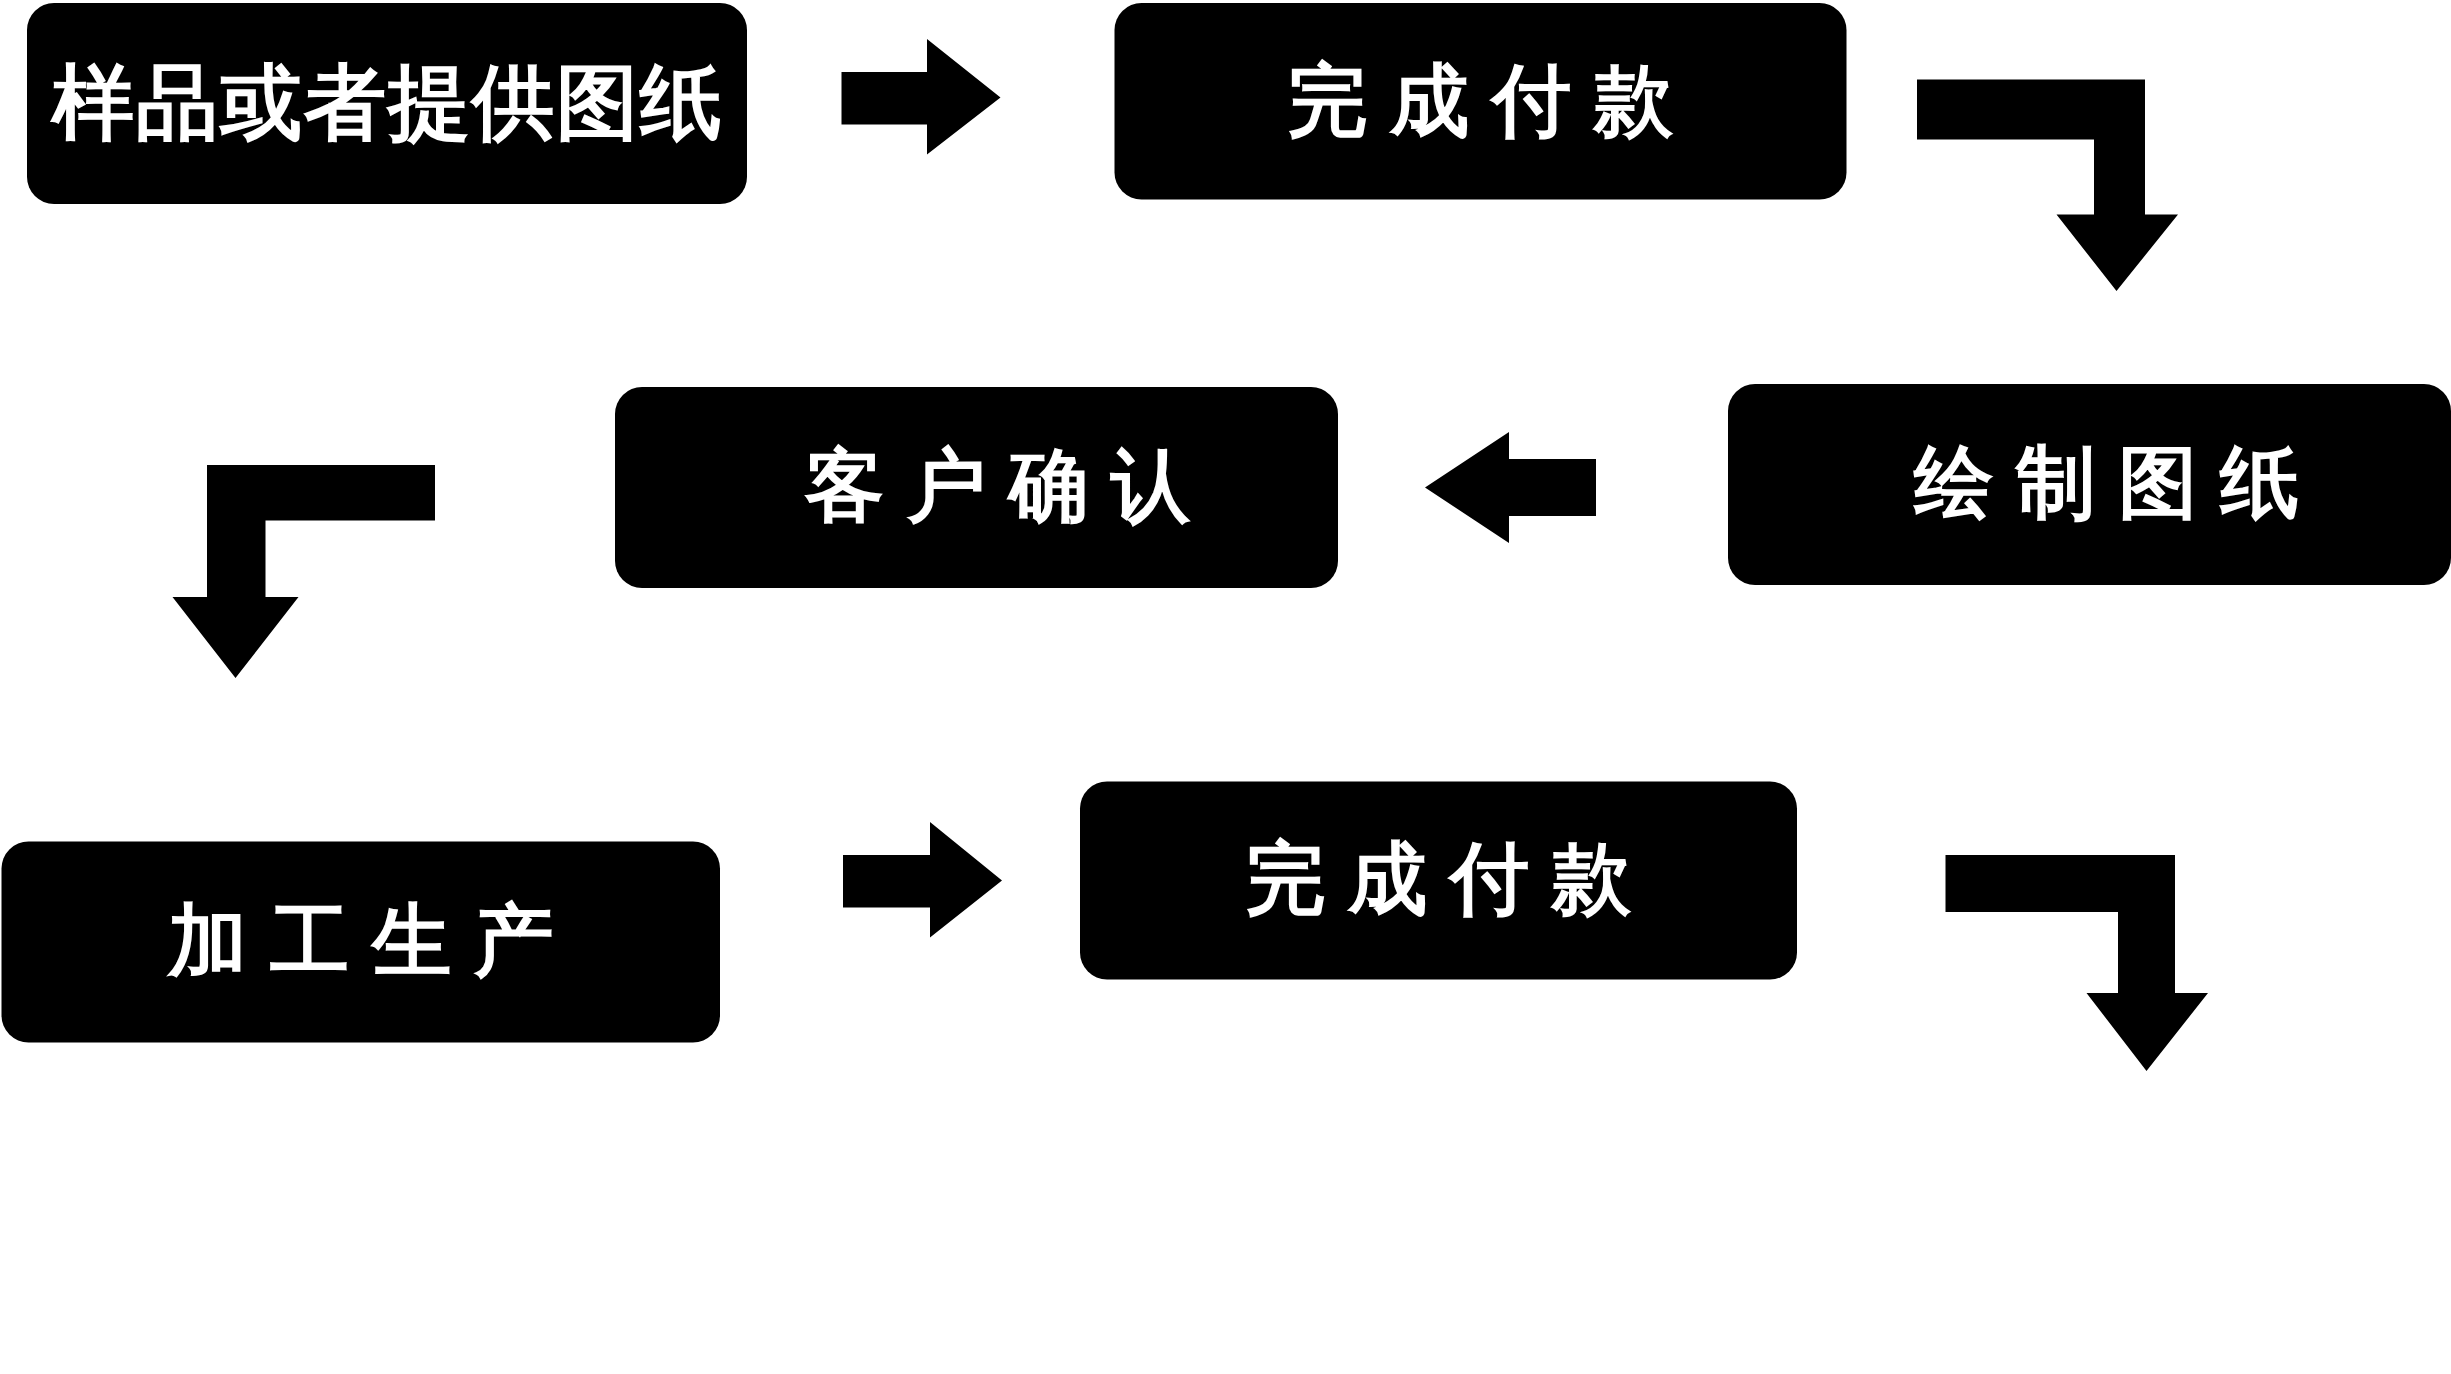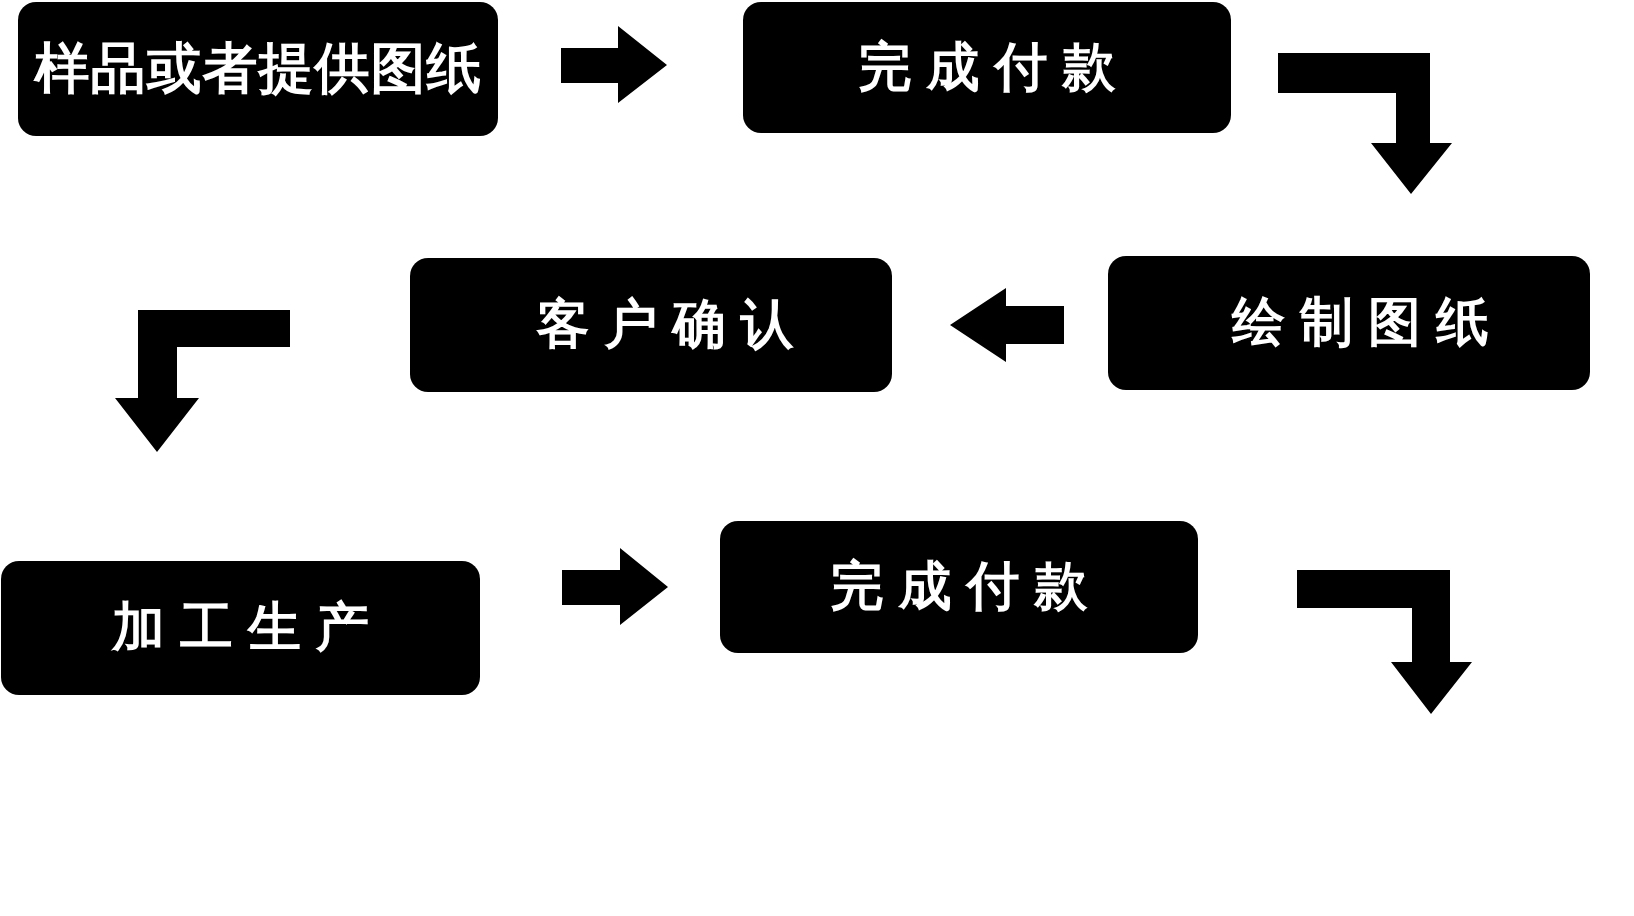--- a/index.html
+++ b/index.html
@@ -21,21 +21,21 @@
     justify-content: center;
     font-weight: 700;
     box-sizing: border-box;
   }
   .node .label { white-space: nowrap; }
   .label-long  { font-size: 55px; letter-spacing: 1px;  padding-left: 1px; }
   .label-four  { font-size: 53px; letter-spacing: 15px; padding-left: 15px; }
   
   .n1 { left: 18px;    top: 2px;   width: 480px; height: 134px; }
   .n2 { left: 743px;  top: 2px;   width: 488px; height: 131px; }
-  .n3 { left: 1108px; top: 256px; width: 482px; height: 134px; padding-left: 23px; }
+  .n3 { left: 1152px; top: 256px; width: 482px; height: 134px; padding-left: 23px; }
   .n4 { left: 410px;  top: 258px; width: 482px; height: 134px; padding-left: 28px; }
   .n5 { left: 1px;    top: 525px; width: 479px; height: 134px; margin-top: 36px; }
   .n6 { left: 720px;  top: 521px; width: 478px; height: 132px; }
   .n7 { left: 1155px; top: 780px; width: 467px; height: 133px; }
   .arrow-layer {
     position: absolute;
     left: 0; top: 0;
     width: 1634px; height: 916px;
     pointer-events: none;
   }

